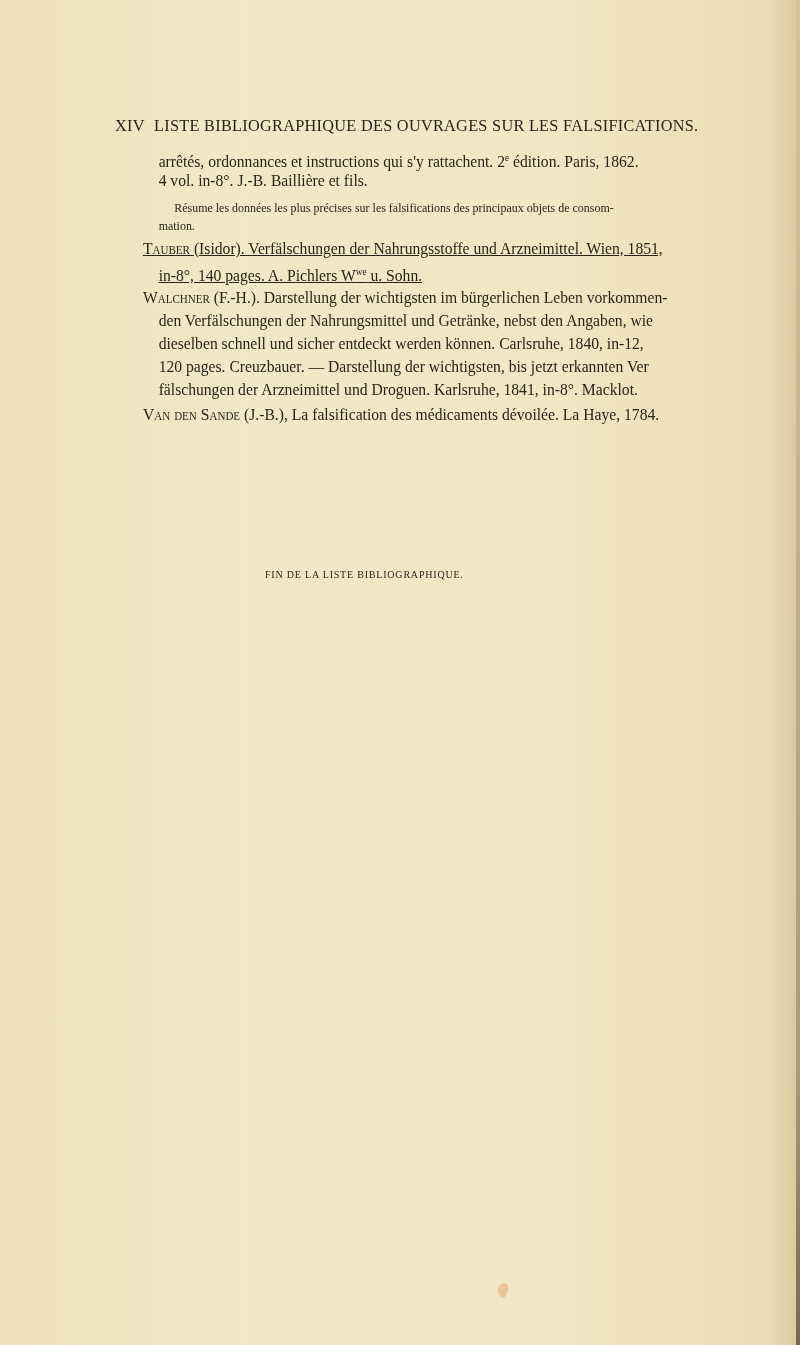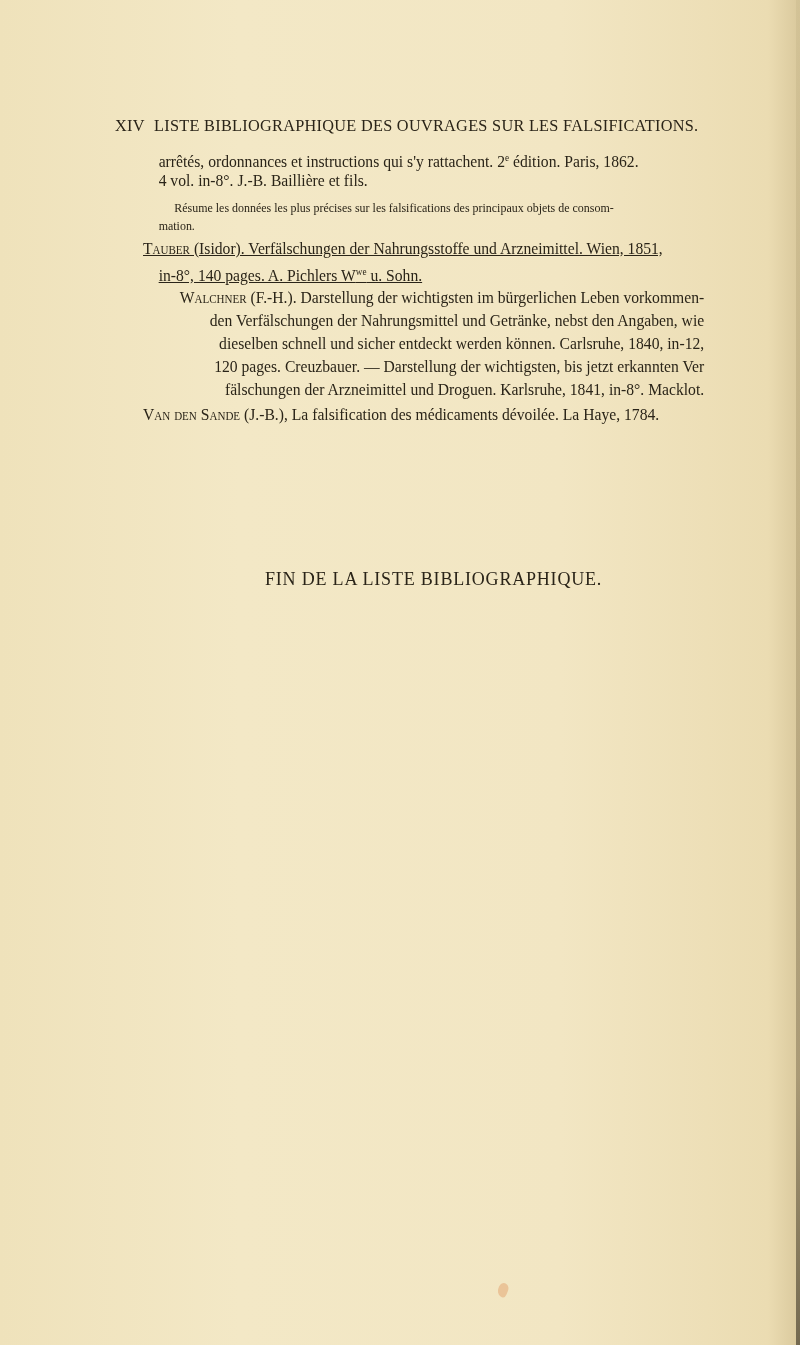--- a/index.html
+++ b/index.html
@@ -62,21 +62,21 @@
       white-space: nowrap;
       transform: scaleX(0.92);
       transform-origin: left top;
     }
     .sc { font-variant: small-caps; }
     .sup { font-size: 10px; vertical-align: 6px; }
     .end-note {
       position: absolute;
       left: 265px;
       top: 569px;
-      font-size: 18px;
+      font-size: 10px;
       letter-spacing: 0.8px;
       white-space: nowrap;
     }
     .stain {
       position: absolute;
       left: 498px;
       top: 1283px;
       width: 10px;
       height: 14px;
       background: #e4a774;
@@ -101,21 +101,21 @@
   <div style="height:7px;"></div>
   <div class="note" style="padding-left:34px;">Résume les données les plus précises sur les falsifications des principaux objets de consom-</div>
   <div class="note" style="padding-left:17px;">mation.</div>
 </div>
 
 <div class="text" style="top:237px;text-decoration:underline;">
   <div class="line"><span class="sc">Tauber</span><span> (Isidor). Verfälschungen der Nahrungsstoffe und Arzneimittel. Wien, 1851,</span></div>
   <div class="line indent"><span>in-8°, 140 pages. A. Pichlers W</span><span class="sup">we</span><span> u. Sohn.</span></div>
 </div>
 
-<div class="text" style="top:286px;text-align:right;">
+<div class="text" style="top:286px;">
   <div class="line"><span class="sc">Walchner</span><span> (F.-H.). Darstellung der wichtigsten im bürgerlichen Leben vorkommen-</span></div>
   <div class="line indent">den Verfälschungen der Nahrungsmittel und Getränke, nebst den Angaben, wie</div>
   <div class="line indent">dieselben schnell und sicher entdeckt werden können. Carlsruhe, 1840, in-12,</div>
   <div class="line indent">120 pages. Creuzbauer. — Darstellung der wichtigsten, bis jetzt erkannten Ver</div>
   <div class="line indent">fälschungen der Arzneimittel und Droguen. Karlsruhe, 1841, in-8°. Macklot.</div>
 </div>
 
 <div class="text" style="top:403px;">
   <div class="line"><span class="sc">Van den Sande</span><span> (J.-B.), La falsification des médicaments dévoilée. La Haye, 1784.</span></div>
 </div>

